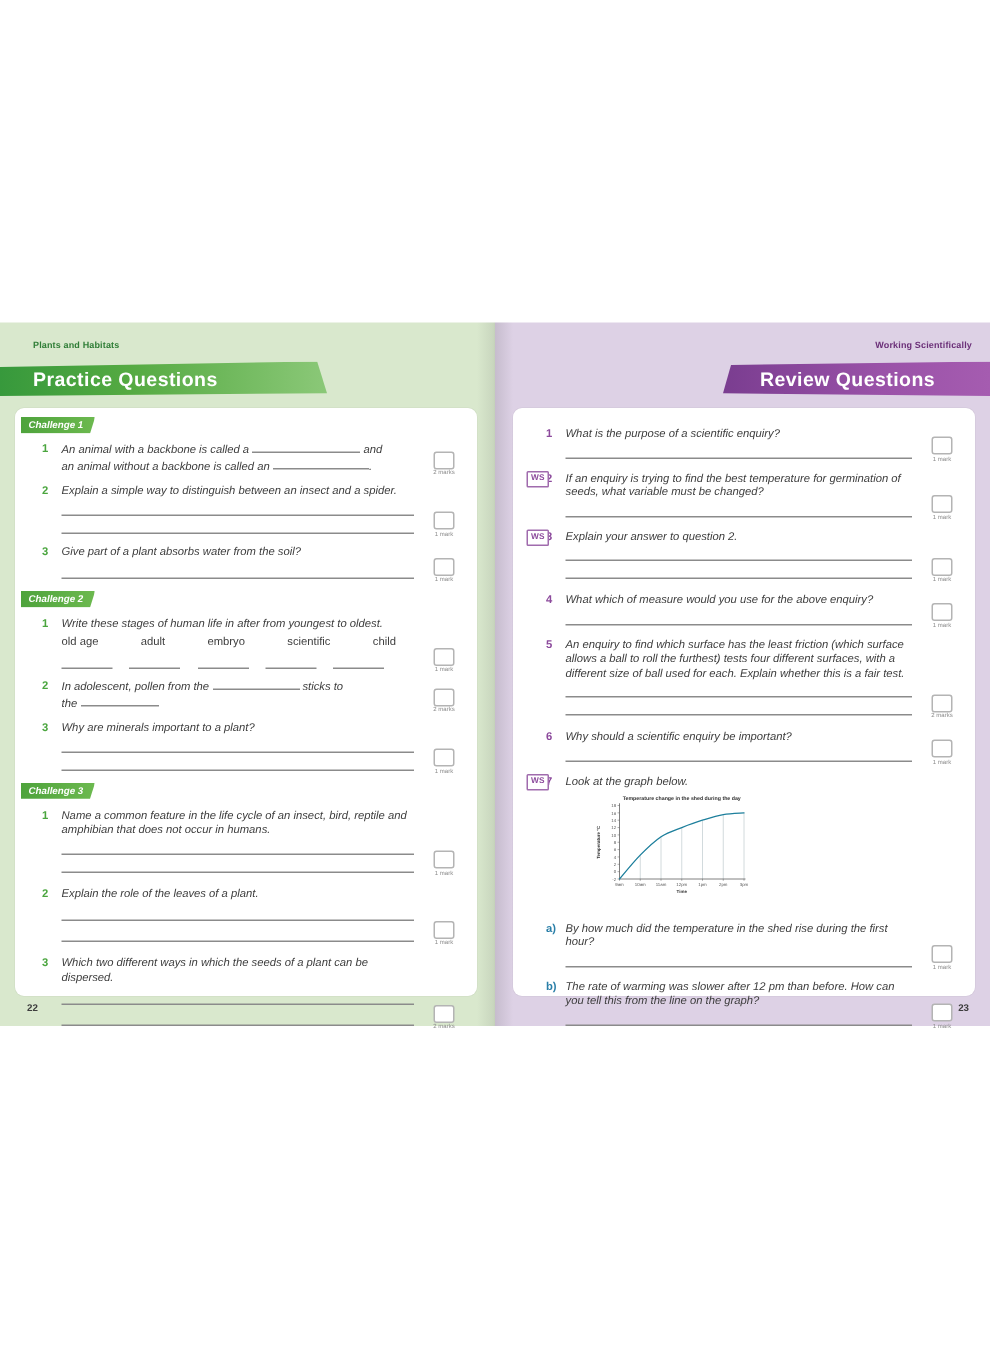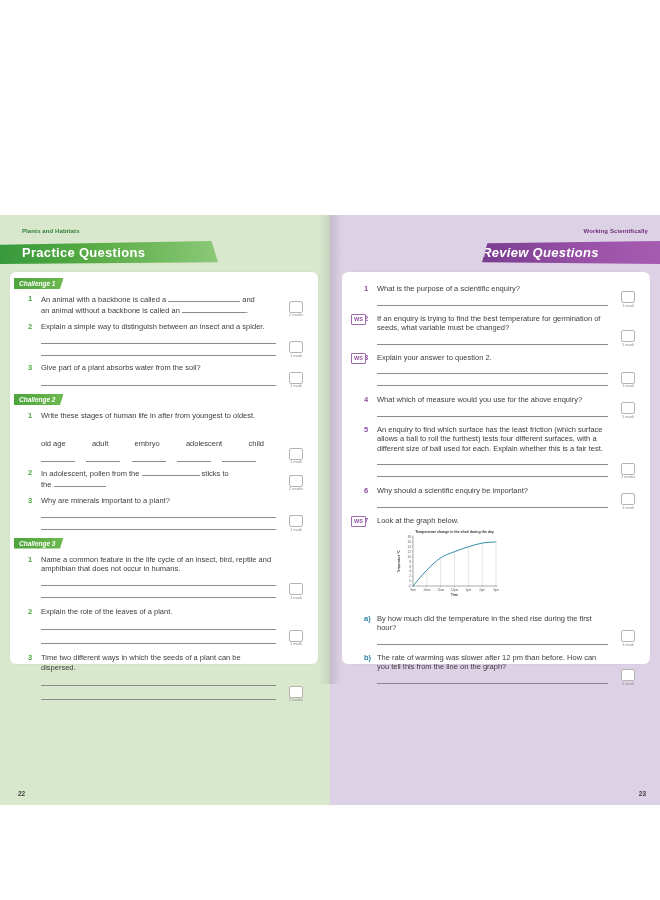--- a/index.html
+++ b/index.html
@@ -1,47 +1,47 @@
 <!DOCTYPE html>
 <html><head>
 <meta charset="utf-8">
 <style>
   html,body{margin:0;padding:0;background:#ffffff;}
   body{width:660px;height:900px;position:relative;font-family:"Liberation Sans",sans-serif;-webkit-font-smoothing:antialiased;}
   .spread{position:absolute;top:215px;left:0;width:660px;height:469px;display:flex;}
-  .page{position:relative;width:330px;height:590px;overflow:visible;}
+  .page{position:relative;width:330px;height:469px;overflow:visible;}
   .page.left{background:#d9e8cd;}
   .page.right{background:#ddd1e5;}
   .spine{position:absolute;top:0;left:318px;width:24px;height:469px;background:linear-gradient(90deg,rgba(0,0,0,0) 0%,rgba(60,60,60,.10) 45%,rgba(60,60,60,.14) 50%,rgba(0,0,0,0) 100%);pointer-events:none;z-index:5;}
   .section-label{position:absolute;top:13px;font-size:6px;font-weight:bold;letter-spacing:.1px;}
   .page.left .section-label{left:22px;color:#2f7d36;}
   .page.right .section-label{right:12px;color:#6b2f78;text-align:right;}
   .banner{position:absolute;top:26px;height:23px;display:flex;align-items:center;z-index:2;}
   .banner .title{color:#fff;font-size:13px;font-weight:bold;letter-spacing:.3px;}
   .banner-left{left:0;width:218px;background:linear-gradient(90deg,#37993c 0%,#55aa42 40%,#8bc878 100%);clip-path:polygon(0 16%,97% 0,100% 92%,0 100%);}
   .banner-left .title{padding-left:22px;}
-  .banner-right{right:0;width:178px;justify-content:flex-start;background:linear-gradient(90deg,#7a3d90 0%,#9a52a8 60%,#a55cb0 100%);clip-path:polygon(3% 10%,100% 0,100% 100%,0 92%);font-style:italic;}
+  .banner-right{right:0;width:178px;justify-content:center;background:linear-gradient(90deg,#7a3d90 0%,#9a52a8 60%,#a55cb0 100%);clip-path:polygon(3% 10%,100% 0,100% 100%,0 92%);}
   .banner-right .title{padding-right:12px;}
   .content-box{position:absolute;left:10px;top:57px;width:308px;height:392px;background:#ffffff;border-radius:6px;box-shadow:0 0 0 .5px rgba(0,0,0,.04);}
   .page.right .content-box{left:12px;}
   .chbadge{display:inline-block;margin:8px 0 0 4px;background:linear-gradient(90deg,#4ea33c,#6cb94f);color:#fff;font-size:6.5px;font-weight:bold;font-style:italic;line-height:11px;padding:0 8px 0 5px;clip-path:polygon(0 0,100% 0,93% 100%,0 100%);}
   .chbadge.first{margin-top:-5px;}
   .q{position:relative;margin:7px 42px 0 18px;font-size:7.5px;line-height:9.5px;color:#3d3d3d;}
   .qrow{display:flex;}
   .qnum{flex:none;width:13px;font-weight:bold;}
   .g .qnum,.qnum.g{color:#4aa53e;}
   .p .qnum,.qnum.p{color:#8c4a9c;}
-  .qtext{flex:1;}
+  .qtext{flex:1;font-style:italic;}
   .blank{display:inline-block;border-bottom:.8px solid #8b8b8b;height:7px;vertical-align:baseline;}
   .ansline{border-bottom:.8px solid #8b8b8b;height:11px;margin-left:13px;}
   .ansline.h13{height:13px;}
   .mark{position:absolute;right:-34px;bottom:-2px;width:28px;text-align:center;}
   .markbox{width:12px;height:10px;border:1px solid #b4b4b4;border-radius:2px;background:#fff;margin:0 auto;}
   .marklabel{font-size:4px;color:#8a8a8a;margin-top:.5px;line-height:4px;}
-  .words{display:flex;justify-content:space-between;margin:18px 12px 0 13px;}
+  .words{display:flex;justify-content:space-between;margin:2px 12px 0 13px;}
   .blanks{display:flex;justify-content:space-between;margin:6px 20px 0 13px;}
   .blanks .blank{width:34px;}
   .wsbadge{position:absolute;left:-13px;top:0;width:13px;height:9px;border:1px solid #a06bad;border-radius:1px;background:#fff;color:#8c4a9c;font-size:5.5px;font-weight:bold;line-height:9px;text-align:center;}
   .sublabel{flex:none;width:13px;font-weight:bold;color:#2a7fa8;}
   .graph-wrap{margin:3px 0 0 32px;width:105px;}
   .page-number{position:absolute;bottom:8px;font-size:6.5px;font-weight:bold;color:#3d3d3d;}
   .page.left .page-number{left:18px;}
   .page.right .page-number{right:14px;}
   .mt4{margin-top:4px;} .mt5{margin-top:5px;} .mt6{margin-top:6px;} .mt8{margin-top:8px;} .mt9{margin-top:9px;} .mt12{margin-top:12px;}
 </style>
@@ -110,21 +110,21 @@
       
       <div class="q mt5">
         <div class="qrow">
           <span class="qnum g">1</span>
           <span class="qtext">Write these stages of human life in after from youngest to oldest.</span>
         </div>
         <div class="words">
           <span>old age</span>
           <span>adult</span>
           <span>embryo</span>
-          <span>adolescent</span>
+          <span>scientific</span>
           <span>child</span>
         </div>
         <div class="blanks">
           <span class="blank"></span>
           <span class="blank"></span>
           <span class="blank"></span>
           <span class="blank"></span>
           <span class="blank"></span>
         </div>
         <div class="mark">
@@ -192,21 +192,21 @@
         <div class="mark">
           <div class="markbox"></div>
           <div class="marklabel">1 mark</div>
         </div>
       </div>
 
       
       <div class="q mt9">
         <div class="qrow">
           <span class="qnum g">3</span>
-          <span class="qtext">Time two different ways in which the seeds of a plant can be dispersed.</span>
+          <span class="qtext">Which two different ways in which the seeds of a plant can be dispersed.</span>
         </div>
         <div class="ansline h13"></div>
         <div class="ansline h13"></div>
         <div class="mark">
           <div class="markbox"></div>
           <div class="marklabel">2 marks</div>
         </div>
       </div>
 
     </div>

